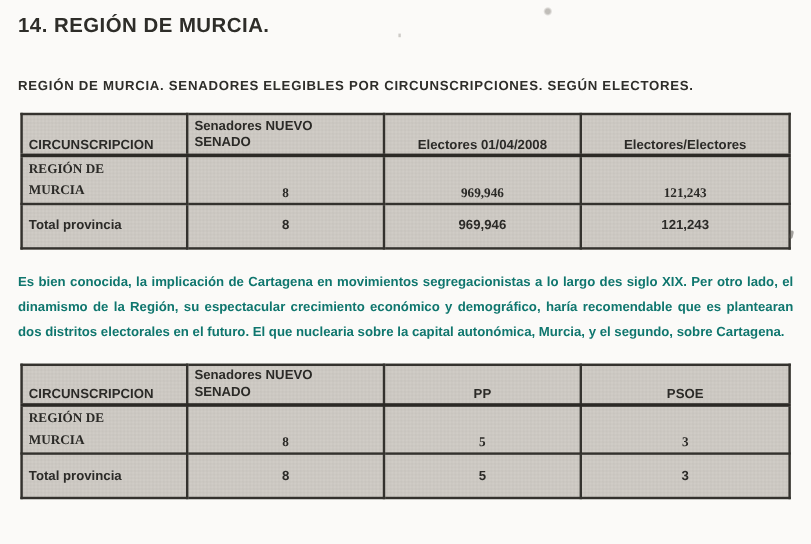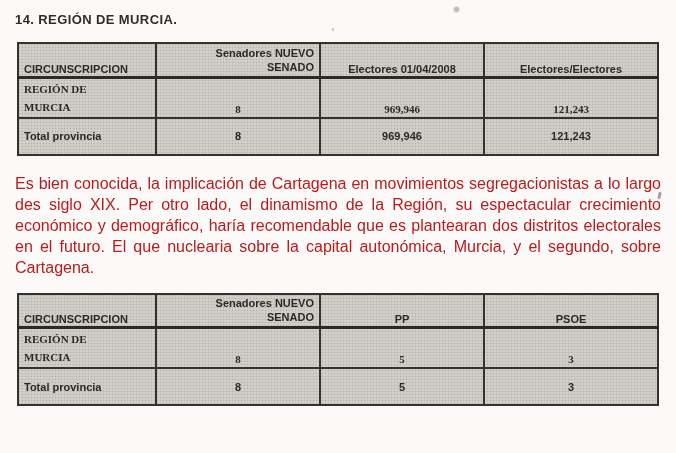--- a/index.html
+++ b/index.html
@@ -13,21 +13,21 @@
   body{
     width:676px;height:453px;overflow:hidden;position:relative;
     background:var(--paper);
     font-family:"Liberation Sans","DejaVu Sans",sans-serif;
     color:var(--ink);
   }
   .page{padding:12px 15px 0 15px;}
 
   .doc-title{
     margin:0;
-    font-size:13px;font-weight:bold;letter-spacing:.4px;
+    font-size:17px;font-weight:bold;letter-spacing:.4px;
     color:#2e2d29;
   }
   .section-heading{
     margin:0;
     font-size:11px;font-weight:bold;letter-spacing:.6px;
     color:#2e2d29;line-height:13px;
   }
   .heading-1{margin-top:34px;}
   .heading-2{margin-top:10px;}
 
@@ -41,50 +41,51 @@
     background-size:3px 3px,3px 3px;
     background-position:0 0,1.5px 1.5px;
   }
   table.data-table th, table.data-table td{
     border:2px solid var(--border);
     font-size:11px;font-weight:bold;color:var(--ink);
     padding:1px 5px;overflow:hidden;
   }
   thead tr{height:34px;border-bottom:3px solid #2c2a26;}
   th.h-label{text-align:left;vertical-align:bottom;padding-bottom:3px;}
-  th.h-twoline{text-align:right;vertical-align:middle;white-space:pre-line;line-height:14px;}
+  th.h-twoline{text-align:left;vertical-align:middle;white-space:pre-line;line-height:14px;}
   th.h-bottom{text-align:center;vertical-align:bottom;padding-bottom:3px;}
   tr.row-main{height:38px;font-family:Liberation Serif, serif;}
   tr.row-main td.c-label{vertical-align:top;white-space:pre-line;line-height:18px;padding-top:1px;}
   tr.row-main td.c-val{vertical-align:bottom;text-align:center;padding-bottom:2px;}
   tr.row-total{height:37px;}
   tr.row-total td.c-label{vertical-align:middle;}
   tr.row-total td.c-val{vertical-align:middle;text-align:center;}
 
   .body-paragraph{
     margin:17px 0 0 0;width:646px;
-    font-size:16px;line-height:21px;font-weight:normal;
-    text-align:justify;color:#b91c1c;
+    font-size:11px;line-height:21px;font-weight:bold;
+    text-align:justify;color:#0f766e;
   }
   .table-2{margin-top:20px;}
 
   .speck{position:absolute;pointer-events:none;}
   .speck-1{left:452px;top:5px;width:9px;height:9px;
     background:radial-gradient(circle,rgba(120,115,108,.45) 0 30%,transparent 60%);}
   .speck-2{left:658px;top:192px;width:3px;height:7px;border-radius:2px;
     background:rgba(90,86,80,.55);transform:rotate(12deg);}
   .speck-3{left:332px;top:28px;width:2px;height:3px;background:rgba(120,115,108,.35);}
 </style>
 </head>
 <body>
 
 <div class="page">
 
   <h1 class="doc-title">14. REGIÓN DE MURCIA.</h1>
 
+  <h2 class="section-heading heading-1">REGIÓN DE MURCIA. SENADORES ELEGIBLES POR CIRCUNSCRIPCIONES. SEGÚN ELECTORES.</h2>
 
   <table class="data-table table-1">
     <colgroup>
       <col style="width:138px">
         <col style="width:164px">
         <col style="width:164px">
         <col style="width:174px">
     </colgroup>
     <thead>
       <tr>

